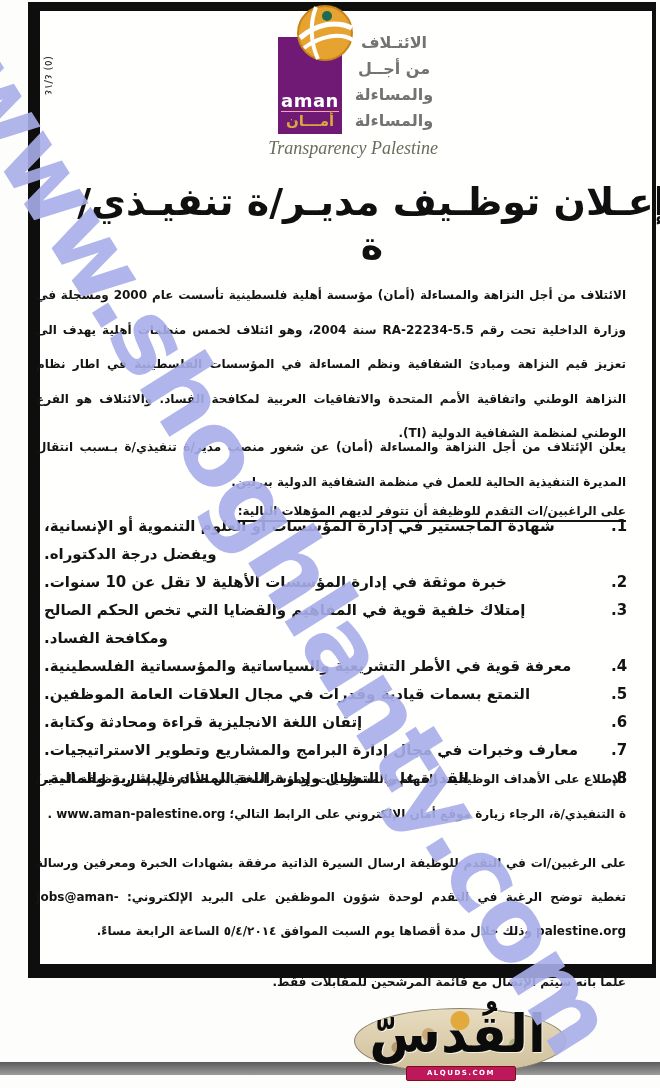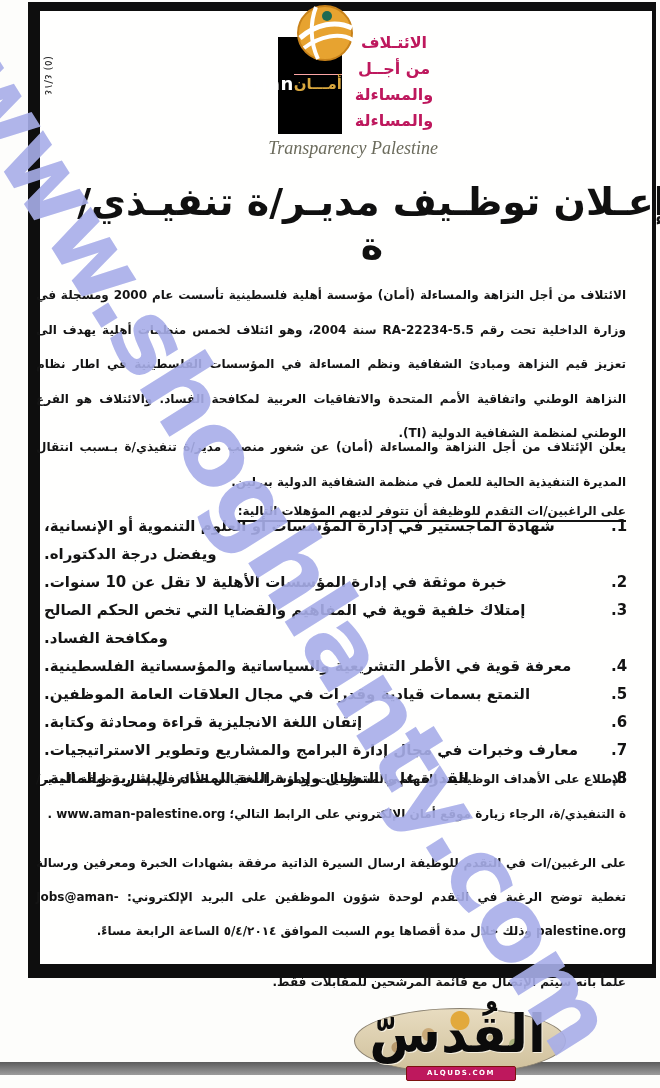--- a/index.html
+++ b/index.html
@@ -17,29 +17,29 @@
     z-index:1;
   }
   .margin-note{
     position:absolute;left:42px;top:56px;z-index:3;
     writing-mode:vertical-rl;font-size:11px;color:#2a2a2a;letter-spacing:2px;
   }
   
   .logo-block{position:absolute;left:262px;top:12px;width:190px;height:150px;z-index:2;}
   .logo-square{
     position:absolute;left:16px;top:25px;width:64px;height:97px;
-    background:#000000;display:flex;flex-direction:row;justify-content:flex-end;
+    background:#701a75;display:flex;flex-direction:column;justify-content:flex-end;
     align-items:center;padding-bottom:4px;box-sizing:border-box;
   }
   .logo-square .en{color:#ffffff;font-weight:bold;font-size:18px;line-height:20px;letter-spacing:.5px;}
   .logo-square .ar{color:#d9a73e;font-weight:bold;font-size:15px;line-height:18px;border-top:1px solid #fca5a5;width:90%;text-align:center;}
   .logo-globe{position:absolute;left:34px;top:-8px;width:58px;height:58px;}
   .logo-tagline{
     position:absolute;left:86px;top:18px;width:92px;direction:rtl;text-align:center;
-    font-weight:bold;font-size:16px;line-height:26px;color:#be185d;
+    font-weight:bold;font-size:16px;line-height:26px;color:#737373;
   }
   .logo-sub{
     position:absolute;left:6px;top:126px;width:170px;text-align:right;
     font-family:"Liberation Serif","DejaVu Serif",serif;font-style:italic;
     font-size:18px;color:#6b6b5c;
   }
   
   .ad-title{
     position:absolute;left:40px;top:180px;width:596px;z-index:2;
     direction:rtl;text-align:center;

